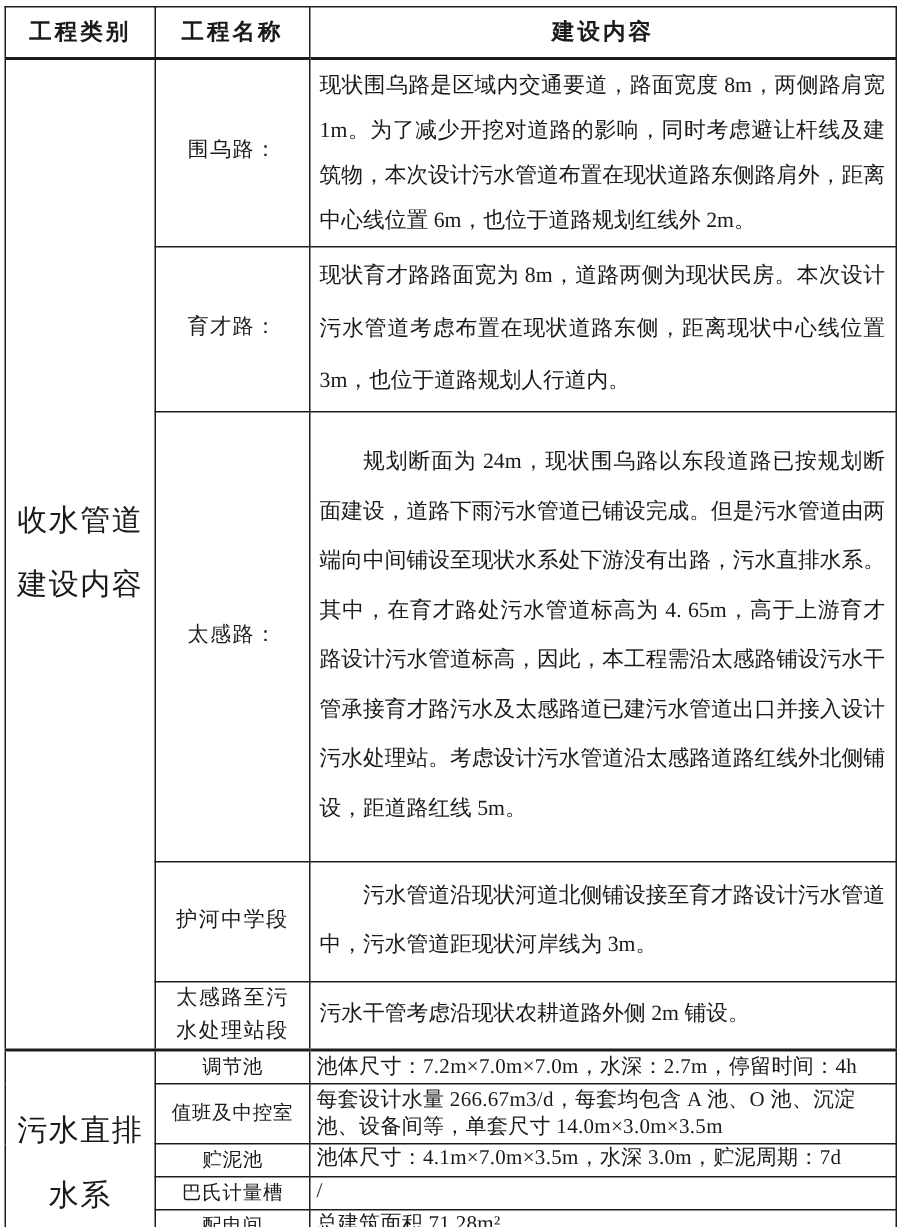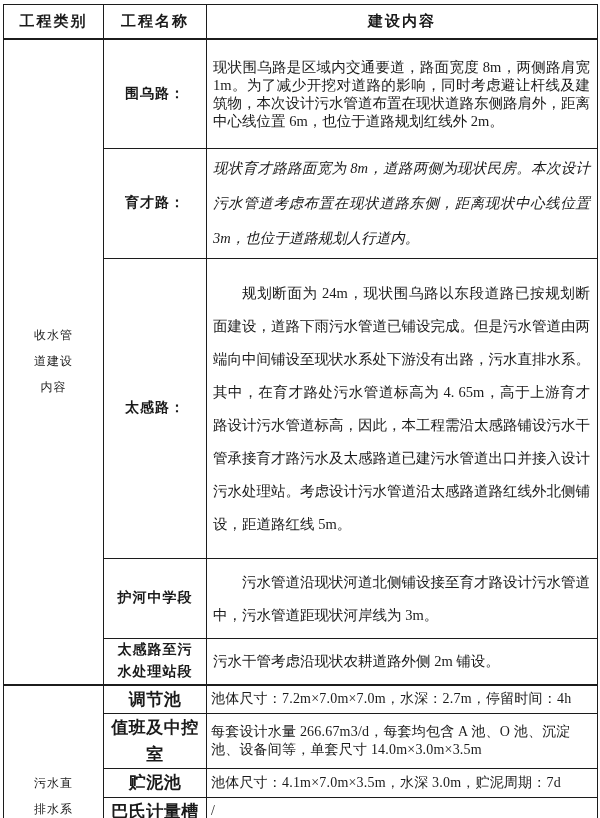--- a/index.html
+++ b/index.html
@@ -15,41 +15,41 @@
   }
   col.c1 { width:100px; }
   col.c2 { width:103px; }
   col.c3 { width:391px; }
   th, td { border:1px solid #1c1c1c; overflow:hidden; }
   thead th {
     font-size:15px; font-weight:bold; letter-spacing:2px;
     text-align:center; vertical-align:middle; height:34px;
     border-bottom:2px solid #1c1c1c;
   }
-  td.cat { text-align:center; vertical-align:middle; font-size:12px; }
+  td.cat { text-align:center; vertical-align:middle; font-size:20px; }
   td.cat .cat-inner {
     display:inline-block; width:4.3em; line-height:2.15;
     text-align:center; letter-spacing:1px;
   }
   td.name {
     text-align:center; vertical-align:middle;
-    font-size:14px; letter-spacing:1px; padding:0 3px; line-height:1.6;font-weight:bold;
+    font-size:14px; letter-spacing:1px; padding:0 3px; line-height:1.6;
   }
   td.name .wrap5 { display:inline-block; width:5.4em; }
   td.content {
     font-size:14.5px; text-align:justify; vertical-align:middle;
     padding:2px 7px 2px 6px;
   }
-  .lh22 { line-height:18px;margin-left:43px; }
+  .lh22 { line-height:30px;margin-left:43px; }
   .lh33 { line-height:33px; }
-  .lh35 { line-height:35px;font-style:italic; }
+  .lh35 { line-height:35px; }
   .indent { text-indent:2em; }
   tr.sec1-last td, td.cat-sec1 { border-bottom:2px solid #1c1c1c; }
   tr.table-last td { border-bottom:2px solid #1c1c1c; }
-  td.name2 { font-size:17px; letter-spacing:0.5px; }
+  td.name2 { font-size:13px; letter-spacing:0.5px; }
   td.content2 {
     font-size:14px; text-align:left; vertical-align:middle;
     line-height:18px; padding:1px 4px; letter-spacing:0.2px;
   }
 </style>
 </head>
 <body>
 
 <table class="project-table">
   <colgroup>

